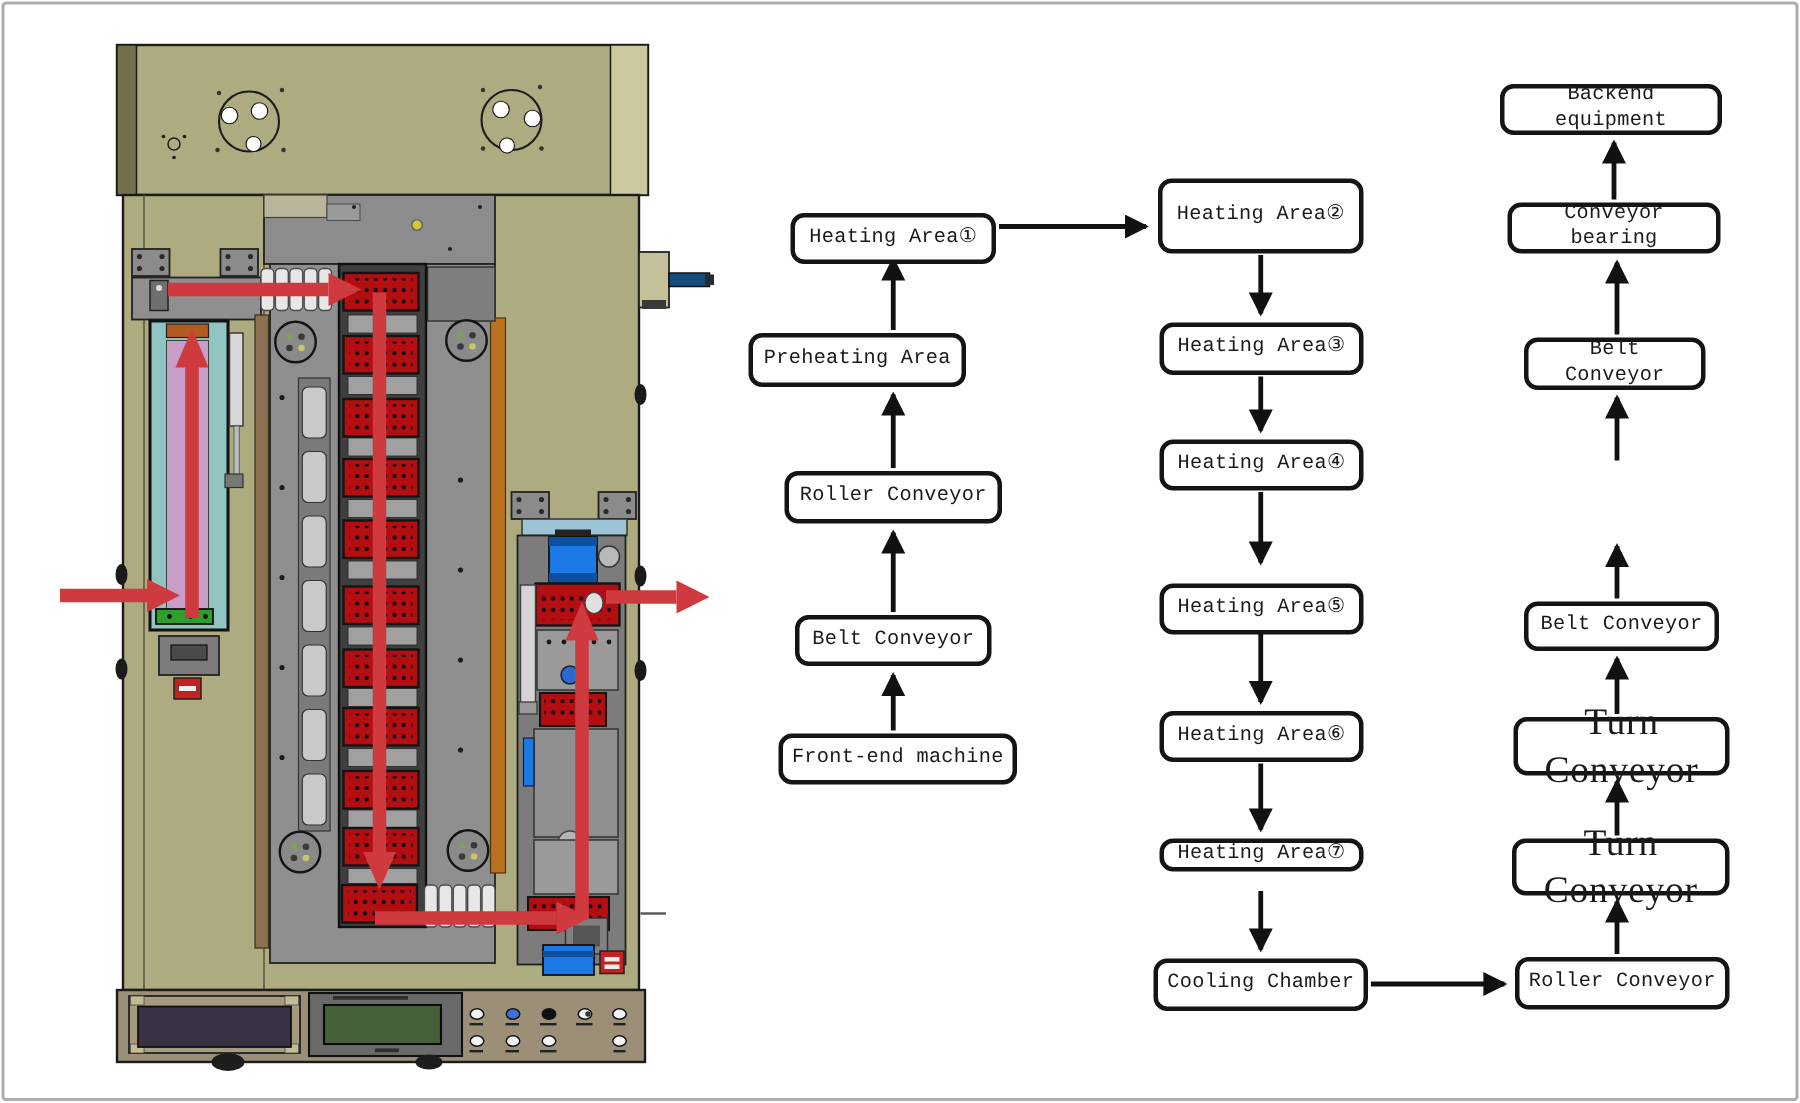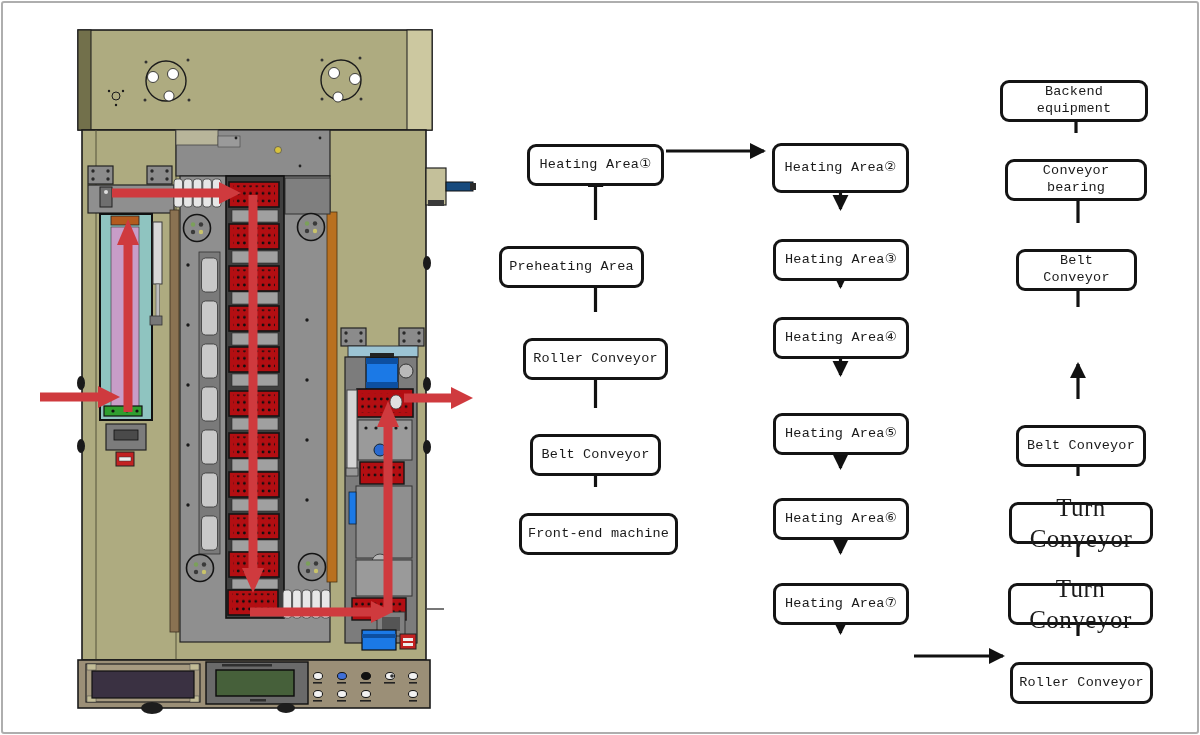--- a/index.html
+++ b/index.html
@@ -3,21 +3,21 @@
 <meta charset="utf-8">
 <style>
   html,body{margin:0;padding:0;background:#ffffff;}
   #stage{position:relative;width:1200px;height:735px;background:#ffffff;overflow:hidden;
          font-family:"Liberation Sans",sans-serif;}
   .frame-border{position:absolute;inset:1px;border:2px solid #aeaeae;border-radius:3px;pointer-events:none;}
   svg{position:absolute;left:0;top:0;}
   .fbox{position:absolute;box-sizing:border-box;border:3px solid #141414;border-radius:9px;
         background:#ffffff;display:flex;align-items:center;justify-content:center;text-align:center;
         font-family:"Liberation Mono","DejaVu Sans Mono","DejaVu Sans",monospace;
-        font-size:13.5px;color:#1a1a1a;letter-spacing:0.2px;line-height:1.25;padding:18px 4px;margin-top:24px;}
+        font-size:13.5px;color:#1a1a1a;letter-spacing:0.2px;line-height:1.25;padding:8px 4px;}
   .fbox.serif{font-family:"Liberation Serif","DejaVu Serif",serif;font-size:25px;letter-spacing:0.5px;}
   .fbox.twoline{font-size:13px;}
 </style>
 </head>
 <body>
 
 <div id="stage">
 
   <svg width="1200" height="735" viewBox="0 0 1200 735">
     <defs>
@@ -343,32 +343,33 @@
       <line x1="1078" y1="636" x2="1078" y2="601"></line>
       <line x1="1078" y1="557" x2="1078" y2="521"></line>
       <line x1="1078" y1="476" x2="1078" y2="439"></line>
       <line x1="1078" y1="399" x2="1078" y2="364"></line>
       <line x1="1078" y1="307" x2="1078" y2="265"></line>
       <line x1="1078" y1="223" x2="1078" y2="175"></line>
       <line x1="1076" y1="133" x2="1076" y2="95"></line>
     </g>
   </svg>
 
-  <div class="fbox" style="left:527px;top:120px;width:137px;height:34px">Heating Area①</div>
+  <div class="fbox" style="left:527px;top:142px;width:137px;height:34px">Heating Area①</div>
   <div class="fbox" style="left:499px;top:222px;width:145px;height:36px">Preheating Area</div>
   <div class="fbox" style="left:523px;top:314px;width:145px;height:35px">Roller Conveyor</div>
   <div class="fbox" style="left:530px;top:410px;width:131px;height:34px">Belt Conveyor</div>
   <div class="fbox" style="left:519px;top:489px;width:159px;height:34px">Front-end machine</div>
 
   <div class="fbox" style="left:772px;top:119px;width:137px;height:50px">Heating Area②</div>
   <div class="fbox" style="left:773px;top:215px;width:136px;height:35px">Heating Area③</div>
   <div class="fbox" style="left:773px;top:293px;width:136px;height:34px">Heating Area④</div>
   <div class="fbox" style="left:773px;top:389px;width:136px;height:34px">Heating Area⑤</div>
   <div class="fbox" style="left:773px;top:474px;width:136px;height:34px">Heating Area⑥</div>
   <div class="fbox" style="left:773px;top:559px;width:136px;height:16px">Heating Area⑦</div>
+  <div class="fbox" style="left:769px;top:639px;width:143px;height:35px">Cooling Chamber</div>
 
   <div class="fbox" style="left:1000px;top:56px;width:148px;height:34px">Backend equipment</div>
   <div class="fbox" style="left:1005px;top:135px;width:142px;height:34px">Conveyor bearing</div>
   <div class="fbox" style="left:1016px;top:225px;width:121px;height:35px">Belt Conveyor</div>
   <div class="fbox" style="left:1016px;top:401px;width:130px;height:33px">Belt Conveyor</div>
   <div class="fbox serif" style="left:1009px;top:478px;width:144px;height:39px">Turn Conveyor</div>
   <div class="fbox serif" style="left:1008px;top:559px;width:145px;height:38px">Turn Conveyor</div>
   <div class="fbox" style="left:1010px;top:638px;width:143px;height:35px">Roller Conveyor</div>
 
   <div class="frame-border"></div>

